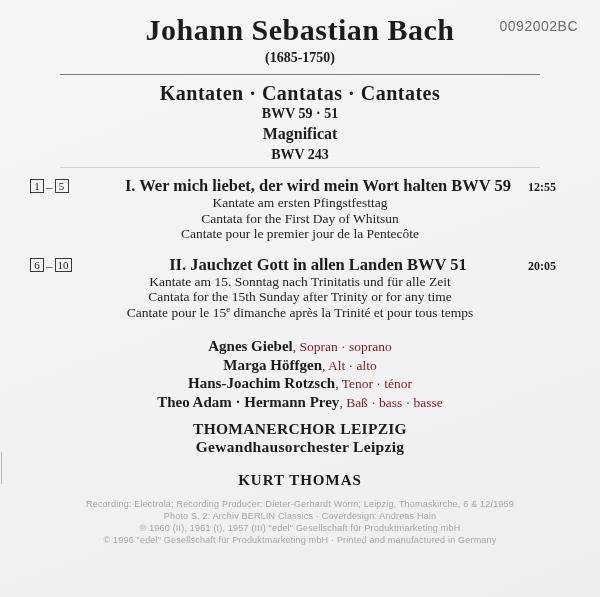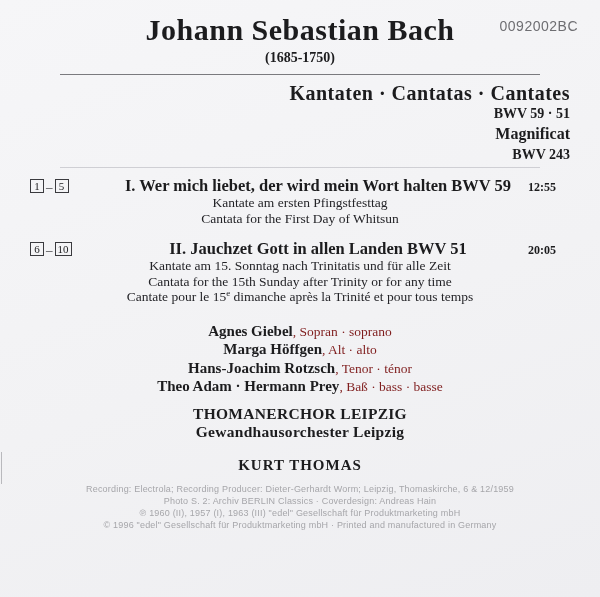--- a/index.html
+++ b/index.html
@@ -33,21 +33,21 @@
   .dates{
     text-align:center;
     font-size:14px;font-weight:bold;
     line-height:18px;
     margin-top:1px;
   }
   .rule{height:1px;border:0;margin:7px 30px 0 30px;}
   .rule-dark{background:#7a7a7e;}
   .rule-faint{background:#cfcfd4;margin-top:4px;}
   
-  .workhead{text-align:right;margin-top:6px;}
+  .workhead{text-align:center;margin-top:6px;}
   .work-titles{font-size:20px;font-weight:bold;line-height:24px;letter-spacing:0.5px;}
   .bwv-line{font-size:14px;font-weight:bold;line-height:17px;}
   .magnificat{font-size:16px;font-weight:bold;line-height:24px;font-family:Liberation Serif, serif;}
   
   .tracks{margin-top:8px;}
   .track{margin-bottom:13px;}
   .track-head{
     display:grid;
     grid-template-columns:92px 1fr 56px;
     align-items:baseline;
@@ -130,20 +130,21 @@
     <div class="track">
       <div class="track-head">
         <div class="track-range">
           <span class="tbox">1</span><span class="tdash">–</span><span class="tbox">5</span>
         </div>
         <div class="track-title">I. Wer mich liebet, der wird mein Wort halten BWV 59</div>
         <div class="track-time">12:55</div>
       </div>
       <div class="track-sub">Kantate am ersten Pfingstfesttag</div>
       <div class="track-sub">Cantata for the First Day of Whitsun</div>
+      <div class="track-sub">Cantate pour le premier jour de la Pentecôte</div>
     </div>
 
     <div class="track">
       <div class="track-head">
         <div class="track-range">
           <span class="tbox">6</span><span class="tdash">–</span><span class="tbox">10</span>
         </div>
         <div class="track-title">II. Jauchzet Gott in allen Landen BWV 51</div>
         <div class="track-time">20:05</div>
       </div>
@@ -165,19 +166,19 @@
   <div class="ensembles">
     <div class="ensemble-line">THOMANERCHOR LEIPZIG</div>
     <div class="ensemble-line">Gewandhausorchester Leipzig</div>
   </div>
 
   <div class="conductor">KURT THOMAS</div>
 
   <div class="credits">
     <div>Recording: Electrola;  Recording Producer: Dieter-Gerhardt Worm; Leipzig, Thomaskirche, 6 &amp; 12/1959</div>
     <div>Photo S. 2: Archiv BERLIN Classics · Coverdesign: Andreas Hain</div>
-    <div>℗ 1960 (II), 1957 (I), 1963 (III) "edel" Gesellschaft für Produktmarketing mbH</div>
+    <div>℗ 1960 (II), 1961 (I), 1957 (III) "edel" Gesellschaft für Produktmarketing mbH</div>
     <div>© 1996 "edel" Gesellschaft für Produktmarketing mbH · Printed and manufactured in Germany</div>
   </div>
 
   <div class="scan-edge"></div>
 
 </div>
 
 </body></html>

